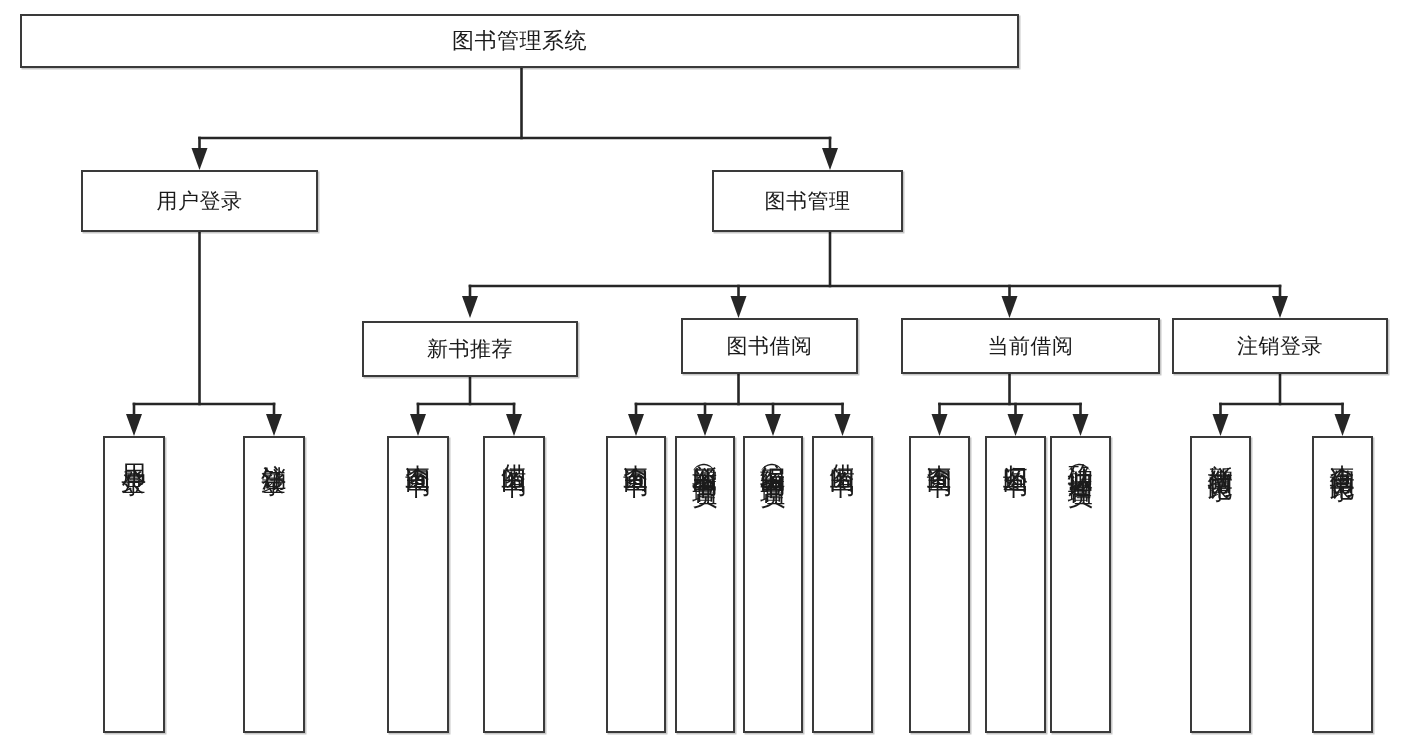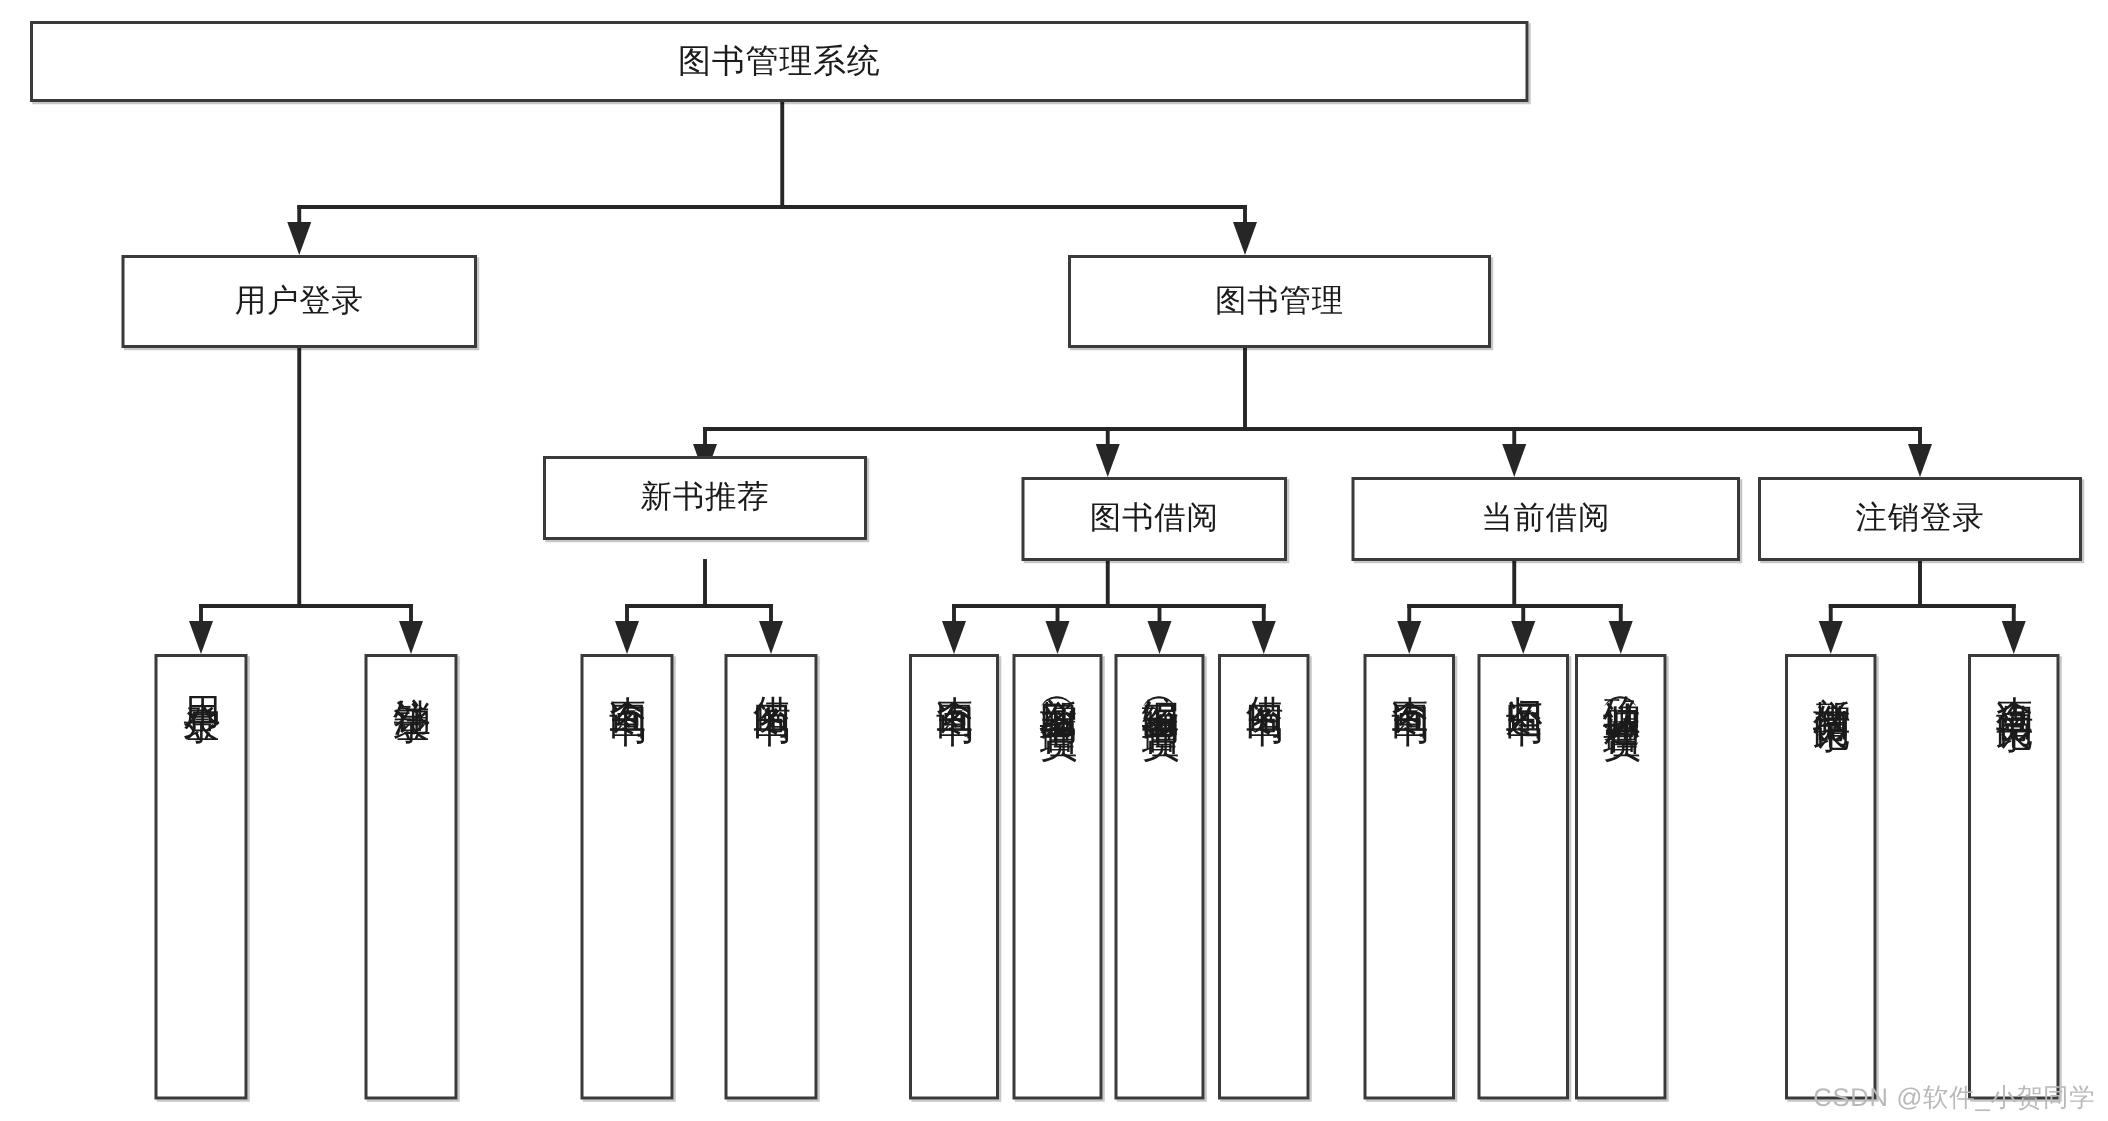--- a/index.html
+++ b/index.html
@@ -130,24 +130,24 @@
       <path d="M 1342.5 404 L 1342.5 416" stroke="#262626" stroke-width="2.6" fill="none" stroke-linecap="square"></path>
       <polygon points="1334.5,414 1350.5,414 1342.5,436" fill="#262626"></polygon>
     </svg>
   <div id="nodes">
       <div class="node h root" style="left: 20px; top: 14px; width: 999px; height: 54px;">
         <span class="lbl">图书管理系统</span>
       </div>
       <div class="node h" style="left: 81px; top: 170px; width: 237px; height: 62px;">
         <span class="lbl">用户登录</span>
       </div>
-      <div class="node h" style="left: 712px; top: 170px; width: 282px; height: 62px;">
+      <div class="node h" style="left: 712px; top: 170px; width: 191px; height: 62px;">
         <span class="lbl">图书管理</span>
       </div>
-      <div class="node h" style="left: 362px; top: 304px; width: 216px; height: 56px;">
+      <div class="node h" style="left: 362px; top: 321px; width: 216px; height: 56px;">
         <span class="lbl">新书推荐</span>
       </div>
       <div class="node h" style="left: 634px; top: 318px; width: 177px; height: 56px; margin-left: 47px;">
         <span class="lbl">图书借阅</span>
       </div>
       <div class="node h" style="left: 901px; top: 318px; width: 259px; height: 56px;">
         <span class="lbl">当前借阅</span>
       </div>
       <div class="node h" style="left: 1172px; top: 318px; width: 216px; height: 56px;">
         <span class="lbl">注销登录</span>
@@ -185,14 +185,13 @@
       <div class="node v" style="left: 1050px; top: 436px; width: 61px; height: 297px;">
         <span class="lbl">确认归还（管理员）</span>
       </div>
       <div class="node v" style="left: 1190px; top: 436px; width: 61px; height: 297px;">
         <span class="lbl">新增借阅记录</span>
       </div>
       <div class="node v" style="left: 1312px; top: 436px; width: 61px; height: 297px;">
         <span class="lbl">查询借阅记录</span>
       </div>
     </div>
-  <div class="watermark">CSDN @软件_小贺同学</div>
 </div>
 
 </body></html>

